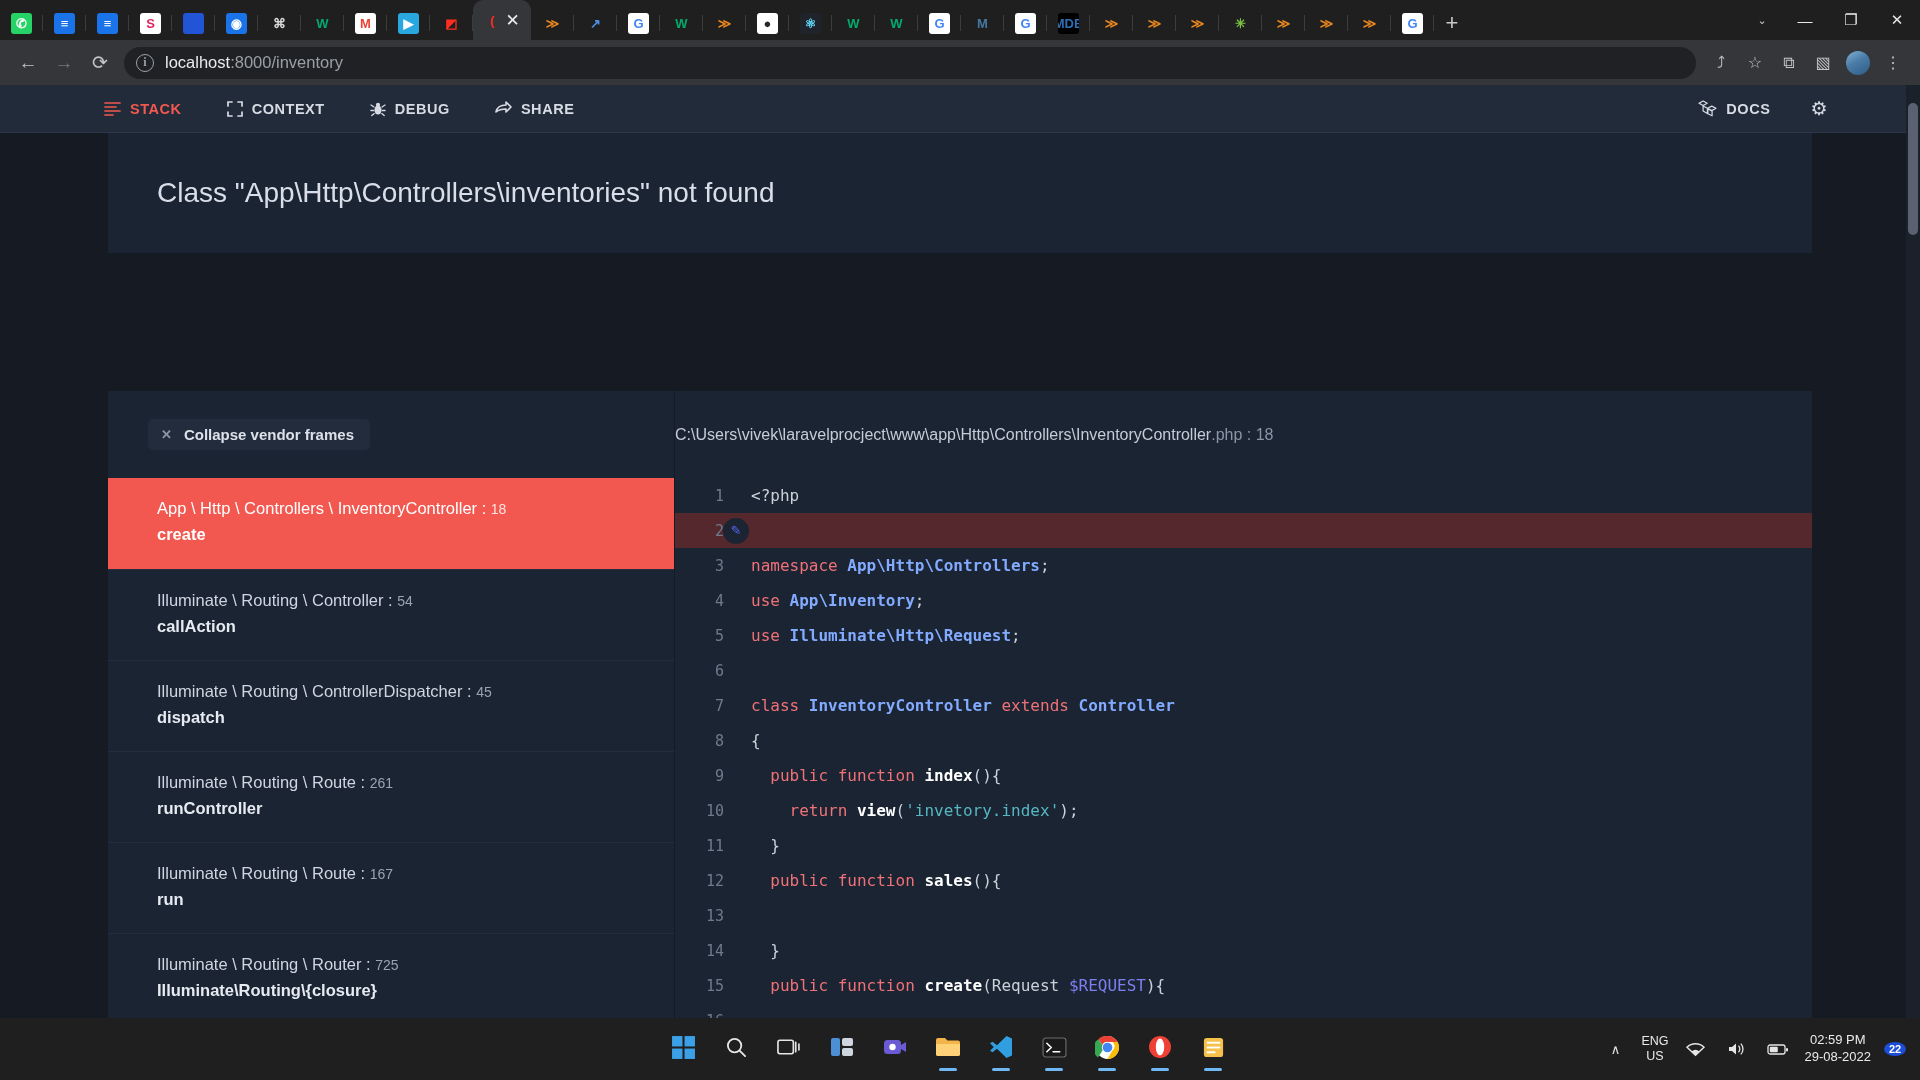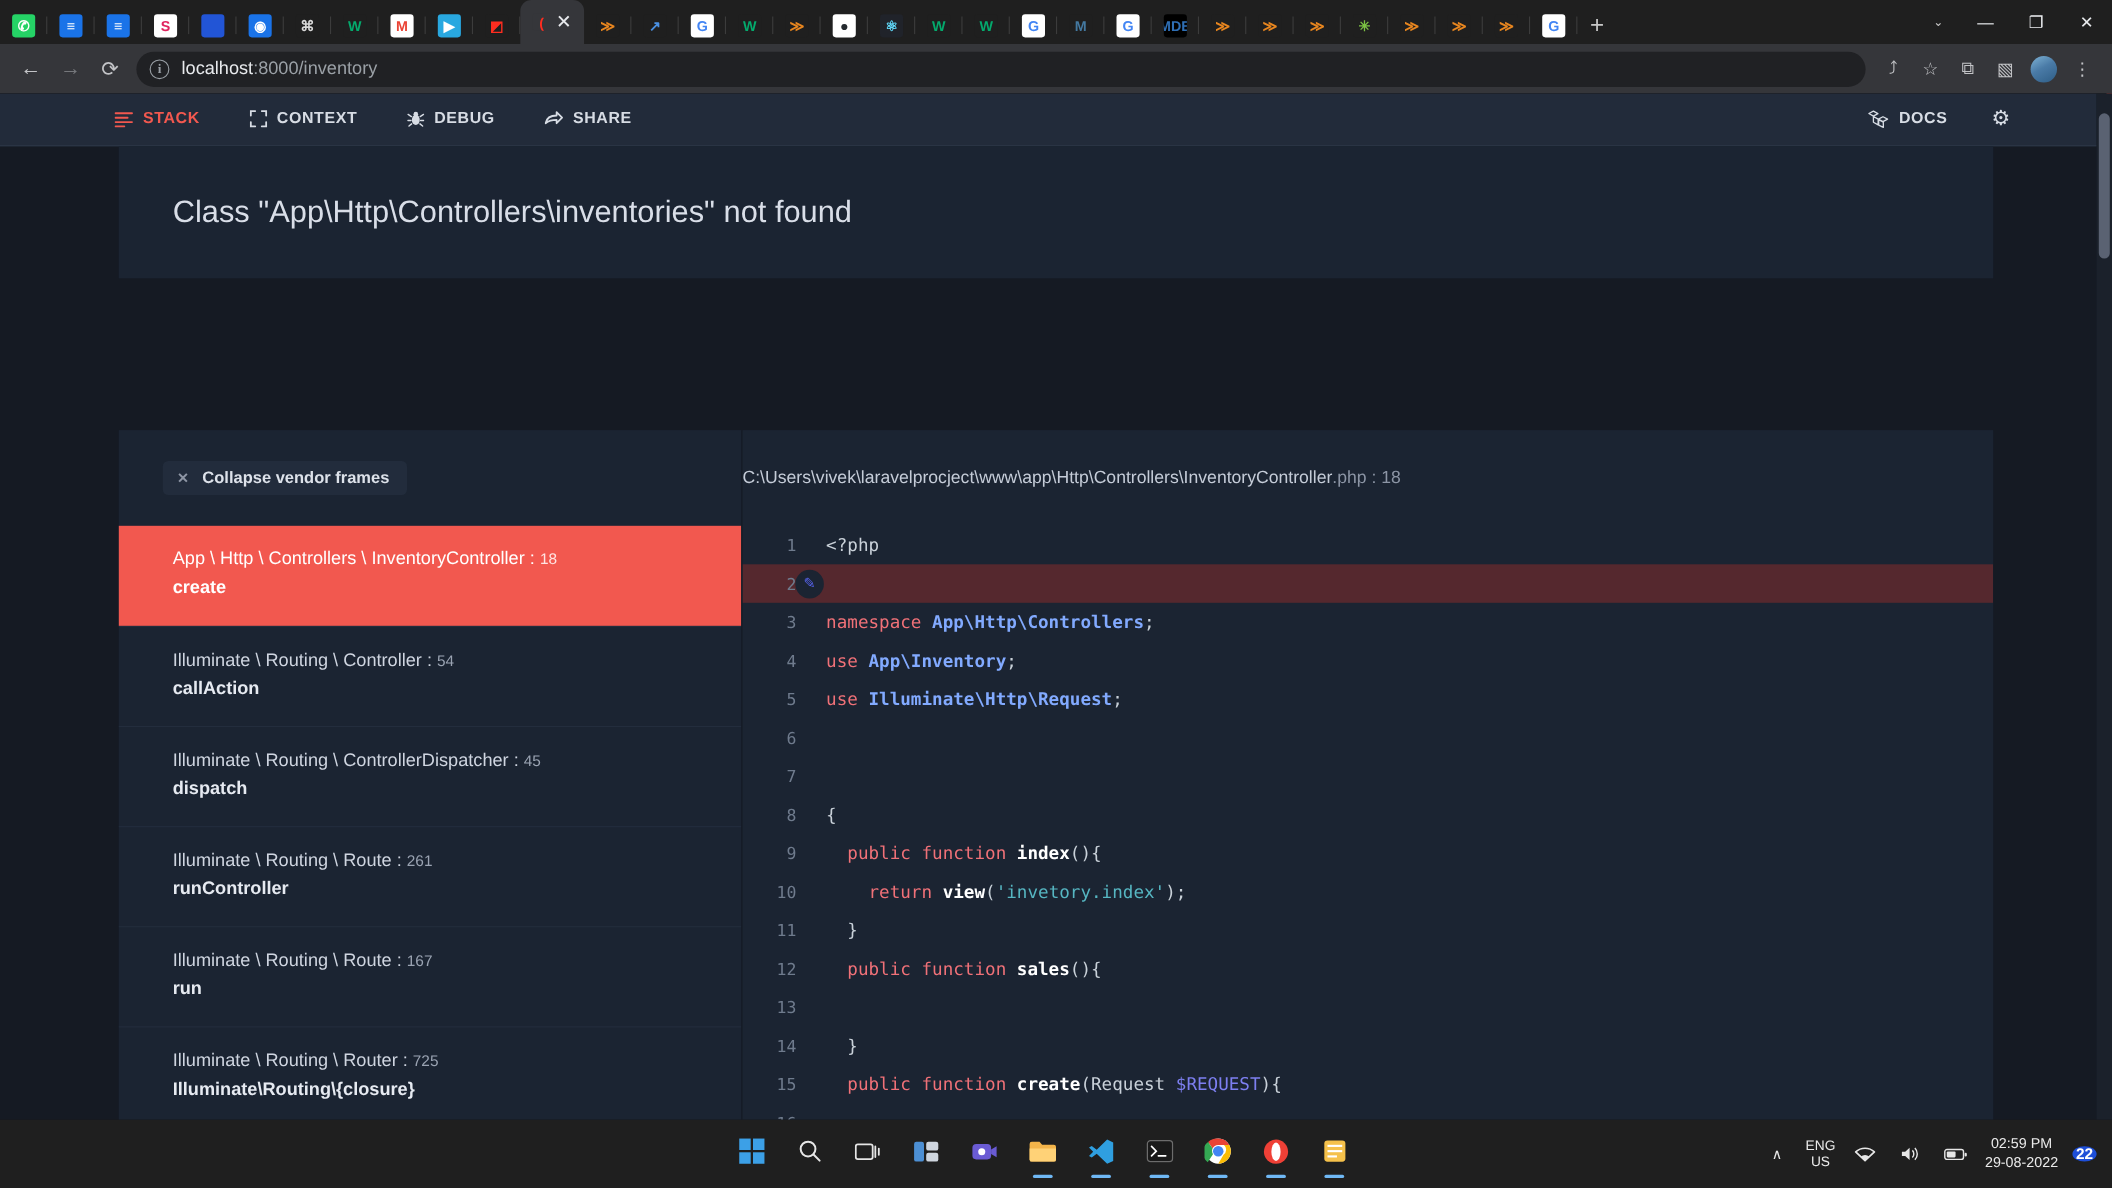--- a/index.html
+++ b/index.html
@@ -106,21 +106,21 @@
   }
   #pagethumb {
     position: absolute; right: 2px; top: 18px; width: 10px; height: 132px;
     background: #5a6272; border-radius: 5px;
   }
 
   
   #ignnav {
     position: absolute; top: 0; left: 0; right: 14px; height: 48px;
     background: #222b3a; border-bottom: 1px solid #2d3747;
-    display: flex; align-items: flex-end;
+    display: flex; align-items: center;
   }
   .navitem {
     display: flex; align-items: center; gap: 9px;
     font-size: 14.5px; font-weight: bold; letter-spacing: .55px;
     color: #d7dce4; height: 48px;
   }
   .navitem.active { color: #f2584f; }
   .navitem svg { display: block; }
   #ignnav .left { display: flex; align-items: center; gap: 45px; margin-left: 104px; }
   #ignnav .right { margin-left: auto; display: flex; align-items: center; gap: 40px; margin-right: 78px; }
@@ -210,21 +210,21 @@
     width:18px; height:3px; border-radius:2px; background:#6fb8f5;
   }
   #tbright {
     margin-left: auto; display: flex; align-items: center; gap: 13px;
     padding-right: 14px; color: #e6e6e6;
   }
   #lang { text-align: center; font-size: 12.5px; line-height: 1.18; color: #eaeaea; }
   #clock { text-align: center; font-size: 13px; line-height: 1.3; color: #eaeaea; }
   #notifcount {
     width: 22px; height: 14px; border-radius: 50%; background: #1d4ed8;
-    color: #fff; font-size: 14px; font-weight: bold;
+    color: #fff; font-size: 11px; font-weight: bold;
     display: flex; align-items: center; justify-content: center;
   }
 </style>
 </head>
 <body>
 
 <div id="browser">
 
   <div id="tabstrip">
       <div class="tab">
@@ -505,20 +505,21 @@
             <div class="codeline">
               <div class="num">5</div>
               <div class="src"><span class="kw">use </span><span class="cls2">Illuminate\Http\Request</span><span class="pl">;</span></div>
             </div>
             <div class="codeline">
               <div class="num">6</div>
               <div class="src"></div>
             </div>
             <div class="codeline">
               <div class="num">7</div>
+              <div class="src"><span class="kw">class </span><span class="cls2">InventoryController</span><span class="kw"> extends </span><span class="cls2">Controller</span></div>
             </div>
             <div class="codeline">
               <div class="num">8</div>
               <div class="src"><span class="pl">{</span></div>
             </div>
             <div class="codeline">
               <div class="num">9</div>
               <div class="src"><span class="kw">  public function </span><span class="fnm">index</span><span class="pl">(){</span></div>
             </div>
             <div class="codeline">

